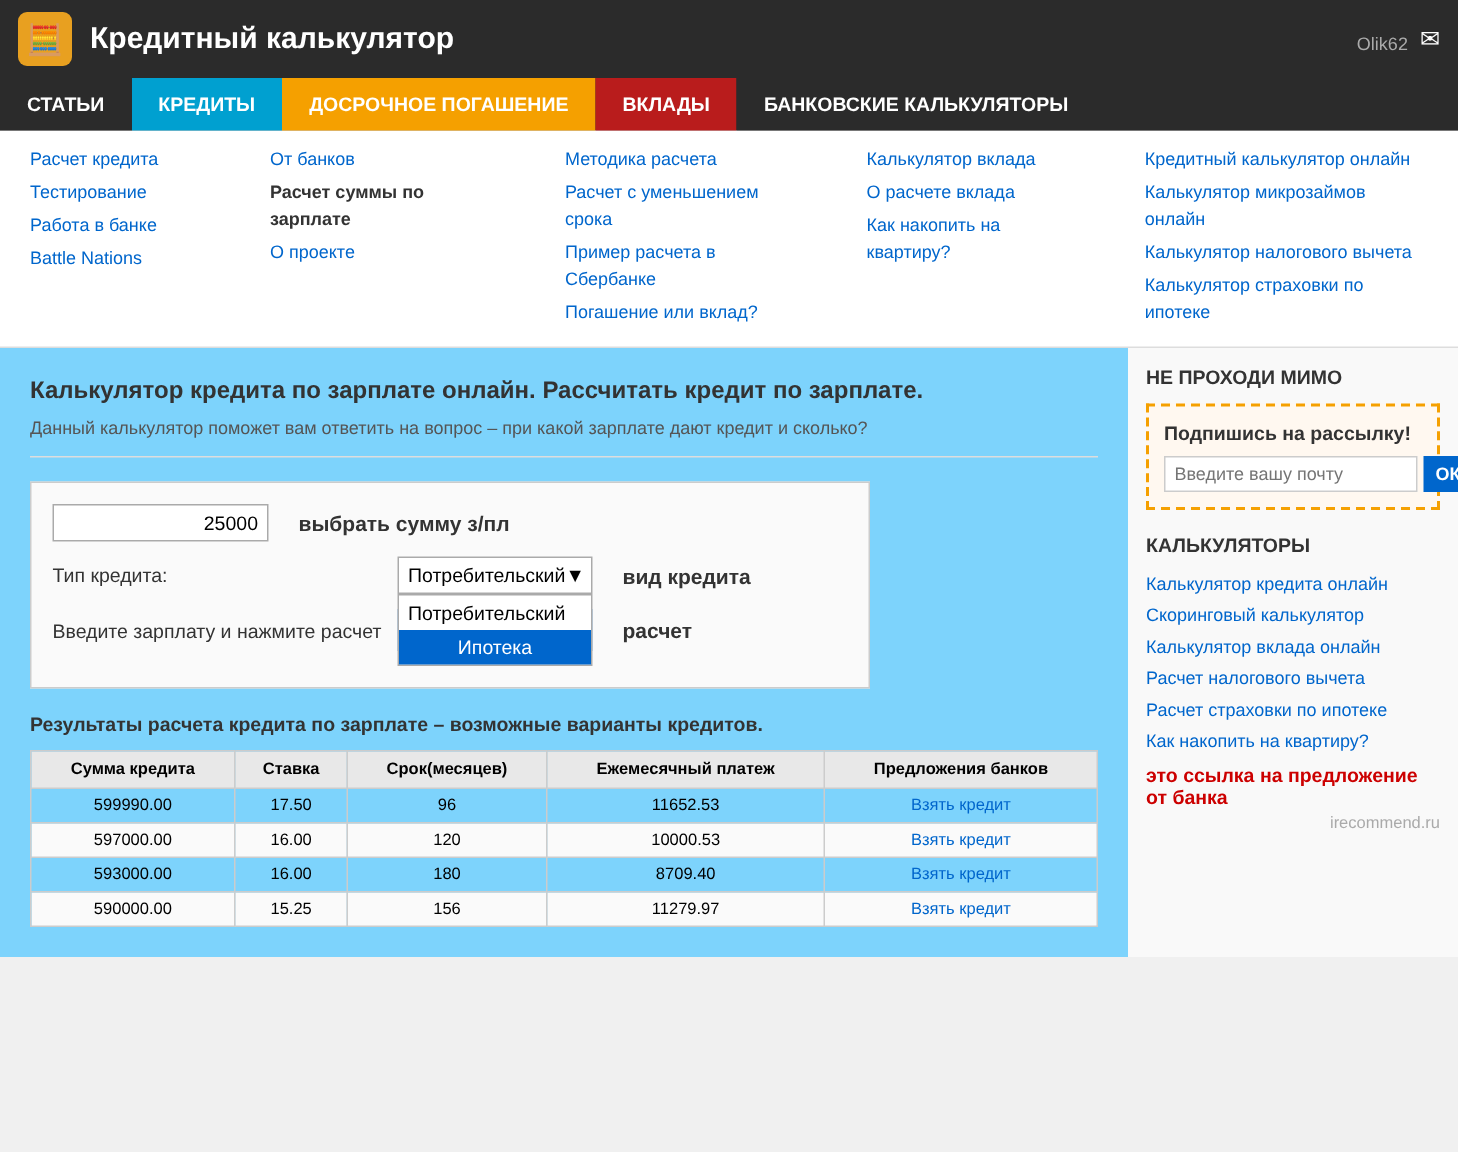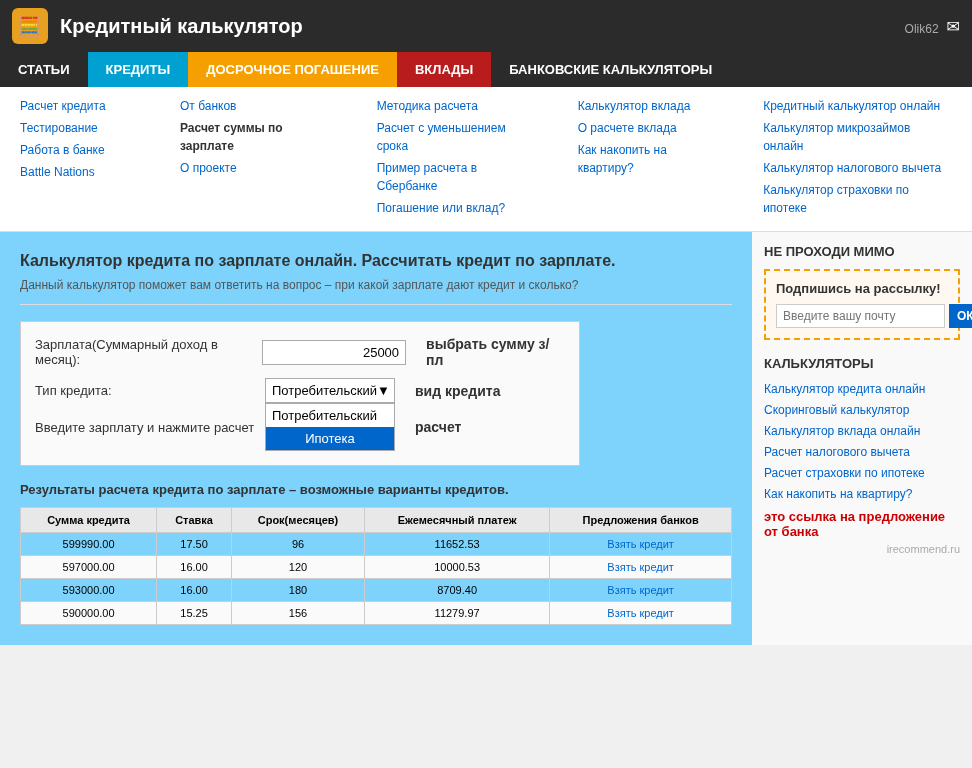--- a/index.html
+++ b/index.html
@@ -127,21 +127,20 @@
 </div>
 
 <div class="main-layout">
 
   <div class="main-content">
     <h1 class="page-title">Калькулятор кредита по зарплате онлайн. Рассчитать кредит по зарплате.</h1>
     <p class="page-desc">Данный калькулятор поможет вам ответить на вопрос – при какой зарплате дают кредит и сколько?</p>
 
     <div class="calc-form">
       <div class="form-row">
-        <span class="form-label">Зарплата(Суммарный доход в месяц):</span>
         <input class="form-input" type="text" value="25000" style="">
         <span class="form-hint">выбрать сумму з/пл</span>
       </div>
       <div class="form-row">
         <span class="form-label">Тип кредита:</span>
         <div class="select-wrapper">
           <div class="select-display">
             <span>Потребительский</span>
             <span>▼</span>
           </div>

